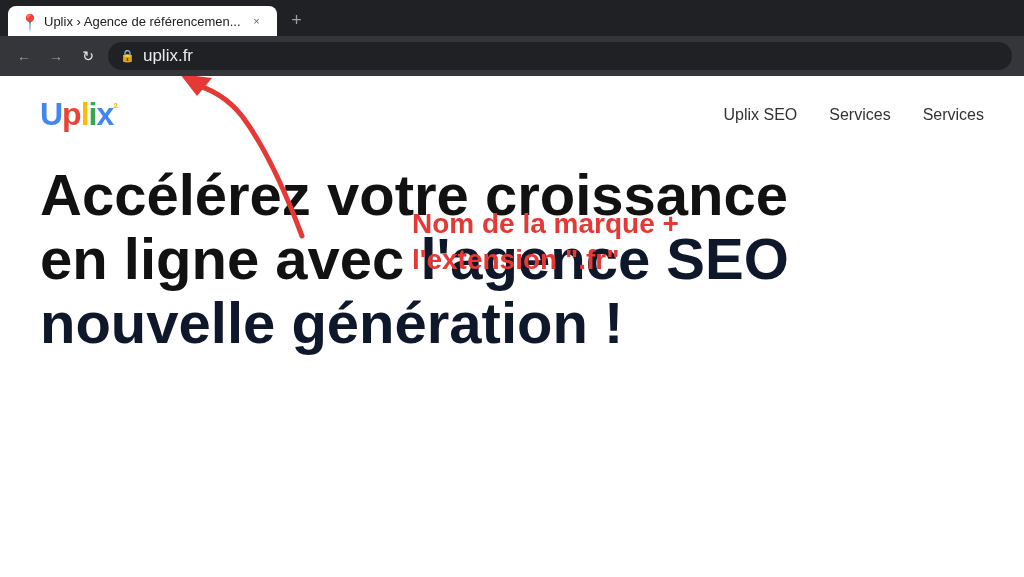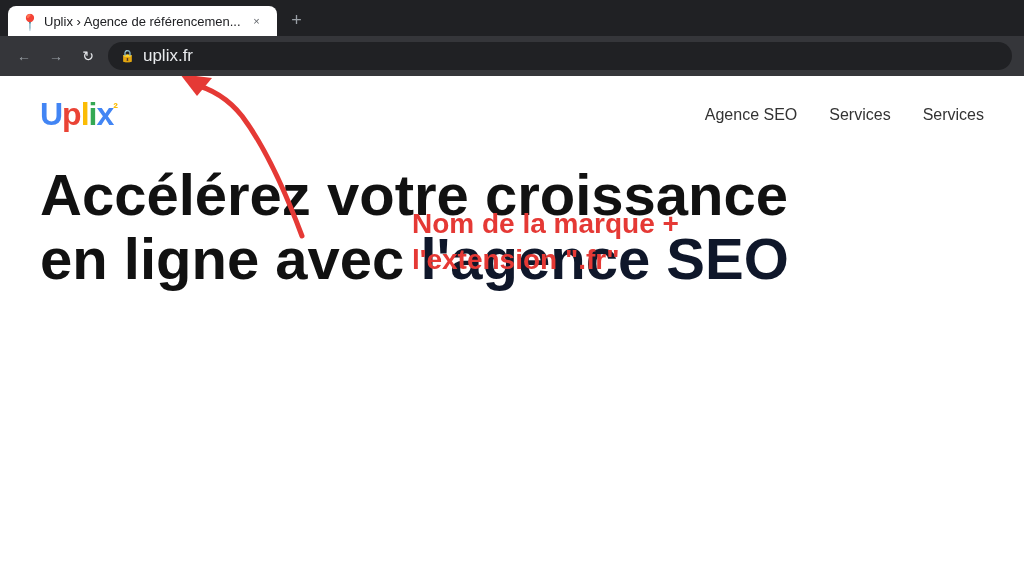--- a/index.html
+++ b/index.html
@@ -242,32 +242,33 @@
 
 <div class="website-content">
 
   <nav class="site-nav">
     <div class="logo-area">
       <span class="logo-text">
         <span class="logo-u">U</span><span class="logo-p">p</span><span class="logo-l">l</span><span class="logo-i">i</span><span class="logo-x">x</span><span class="logo-superscript">²</span>
       </span>
     </div>
     <div class="nav-links">
-      <a class="nav-link">Agence SEO</a>
+      <a class="nav-link">Uplix SEO</a>
       <a class="nav-link">Services</a>
       <a class="nav-link">Services</a>
     </div>
   </nav>
 
   <div class="hero-section">
     <div class="hero-headline">
       <div>Accélérez votre croissance</div>
       <div>
         <span>en ligne avec </span><span class="highlight">l'agence SEO</span>
       </div>
+      <div class="highlight">nouvelle génération !</div>
     </div>
   </div>
 
   <div class="annotation-overlay">
 
     <div class="red-arrow-container">
       <svg width="350" height="260" viewBox="0 0 350 260">
 
         <path d="M 230 200 Q 200 120 170 80 Q 150 55 120 48" stroke="#e53935" stroke-width="5" fill="none" stroke-linecap="round" stroke-linejoin="round"></path>
 

